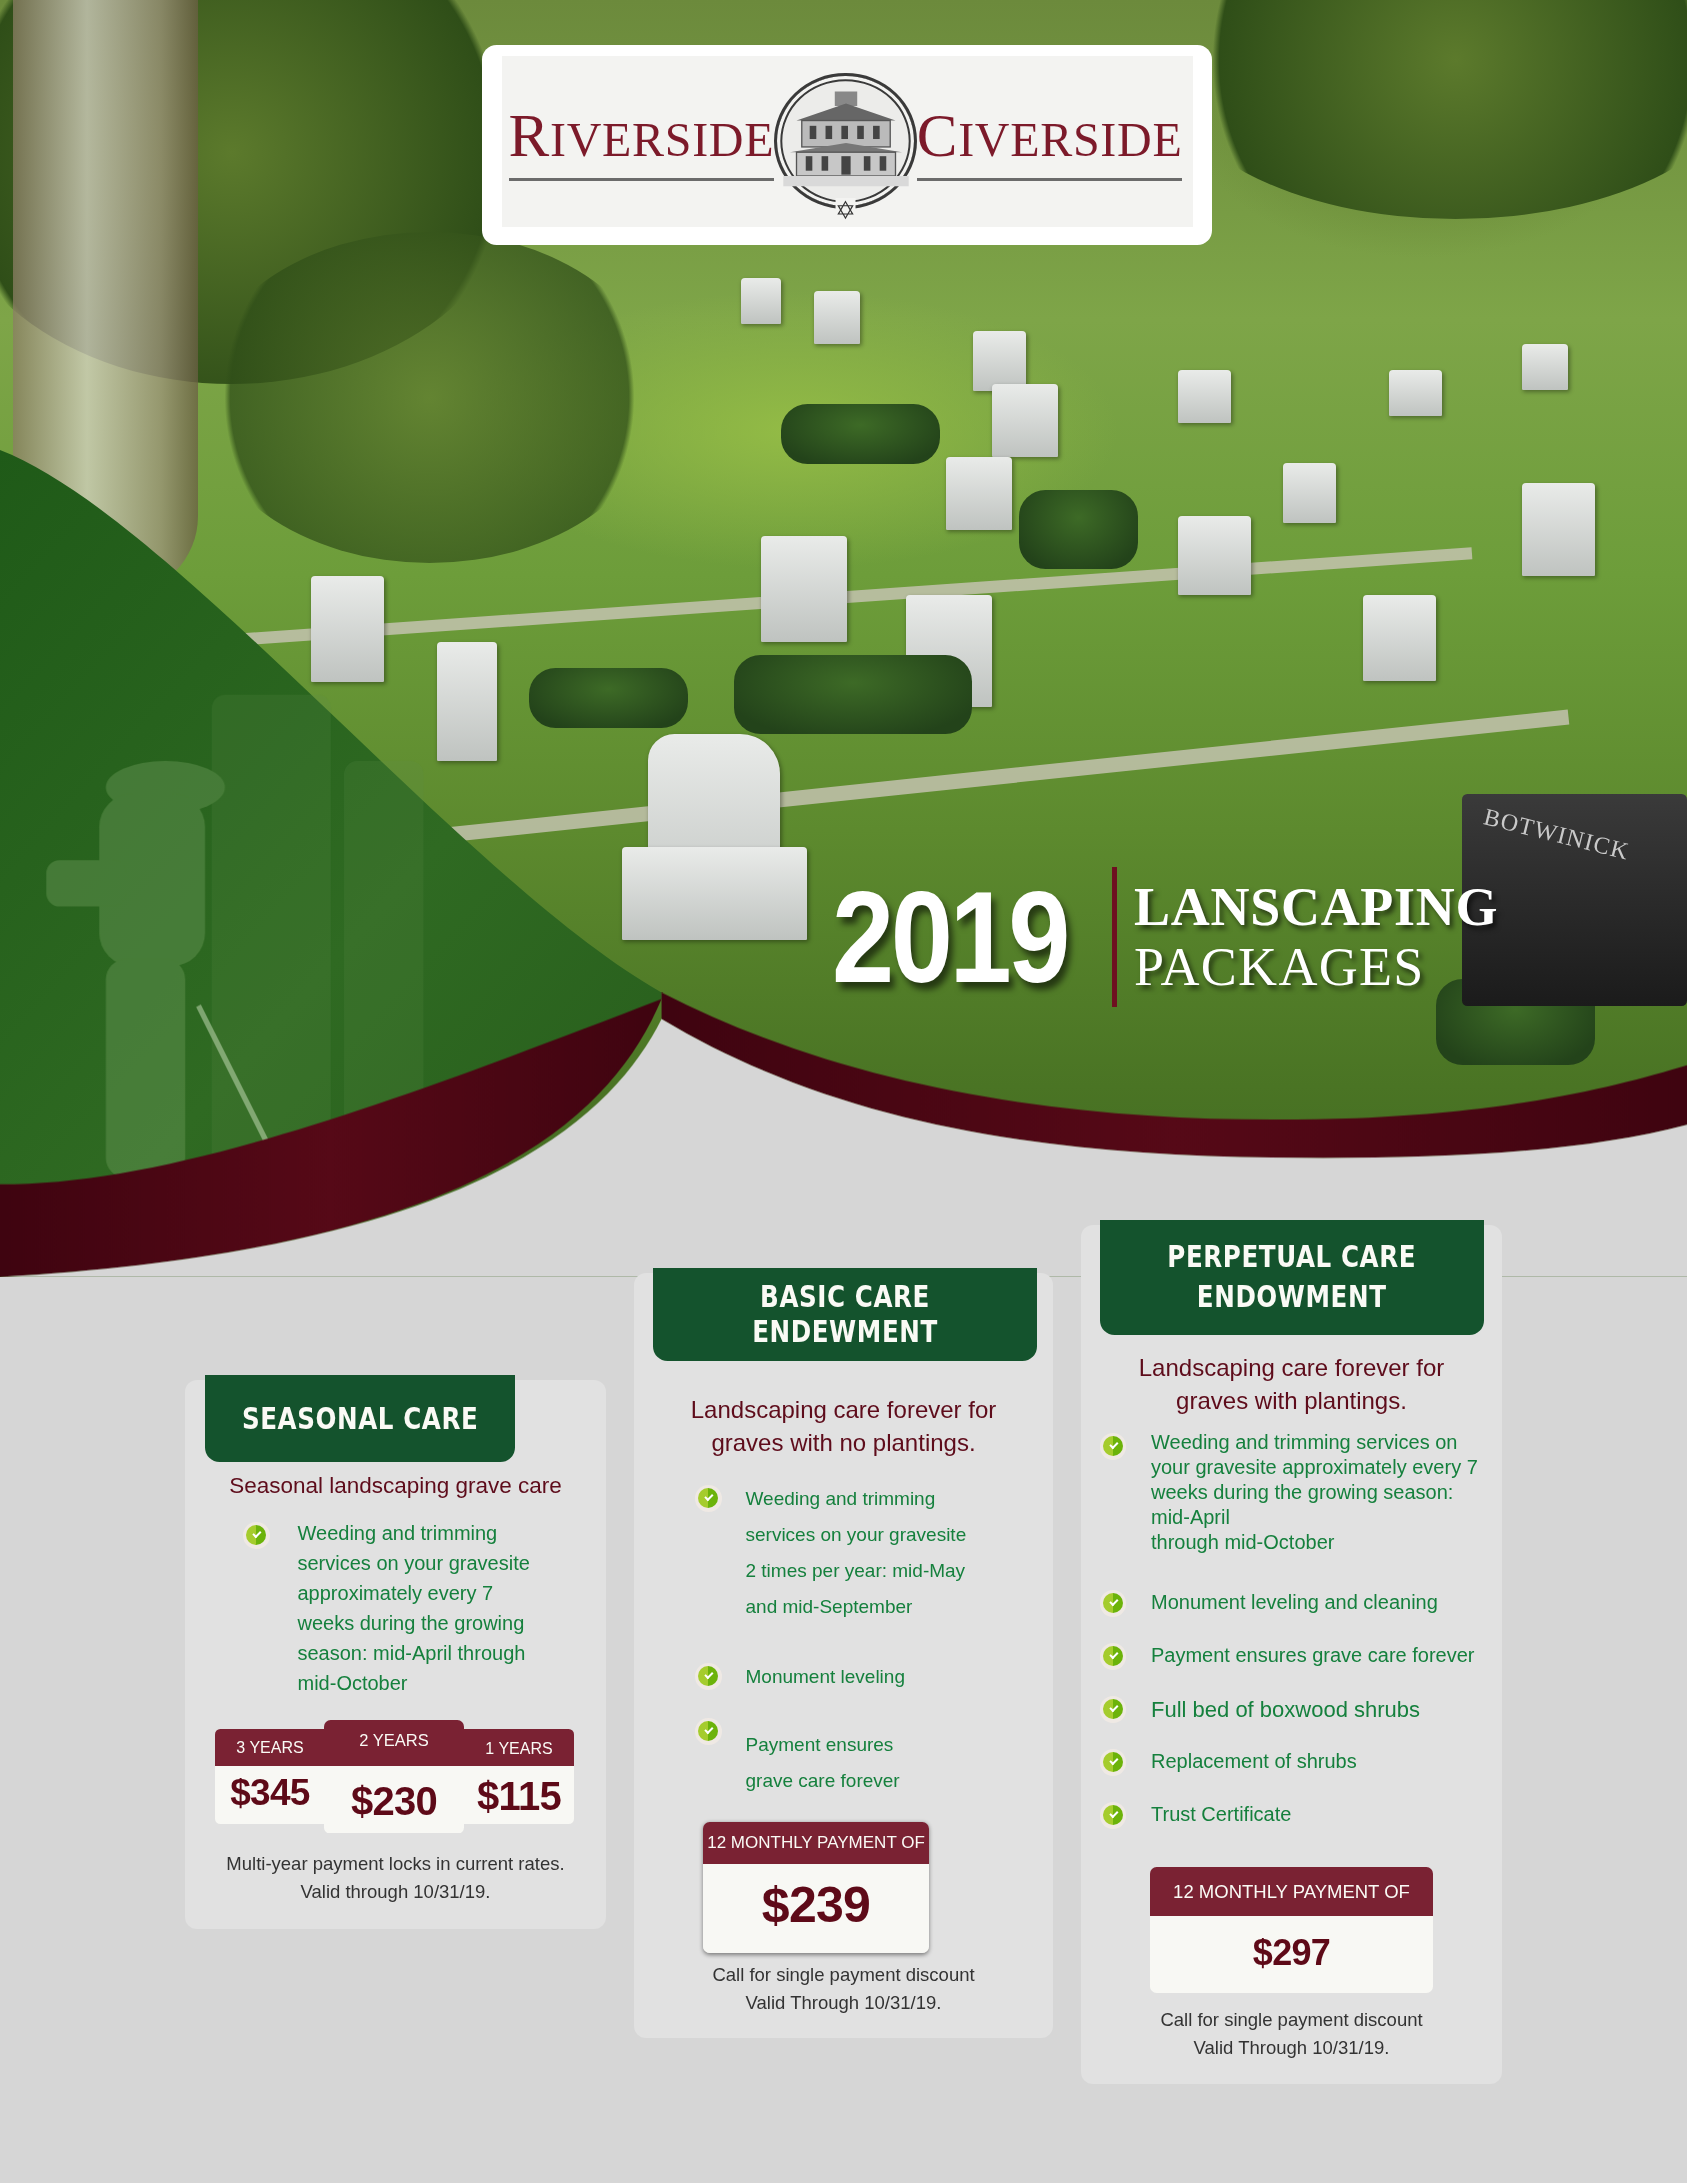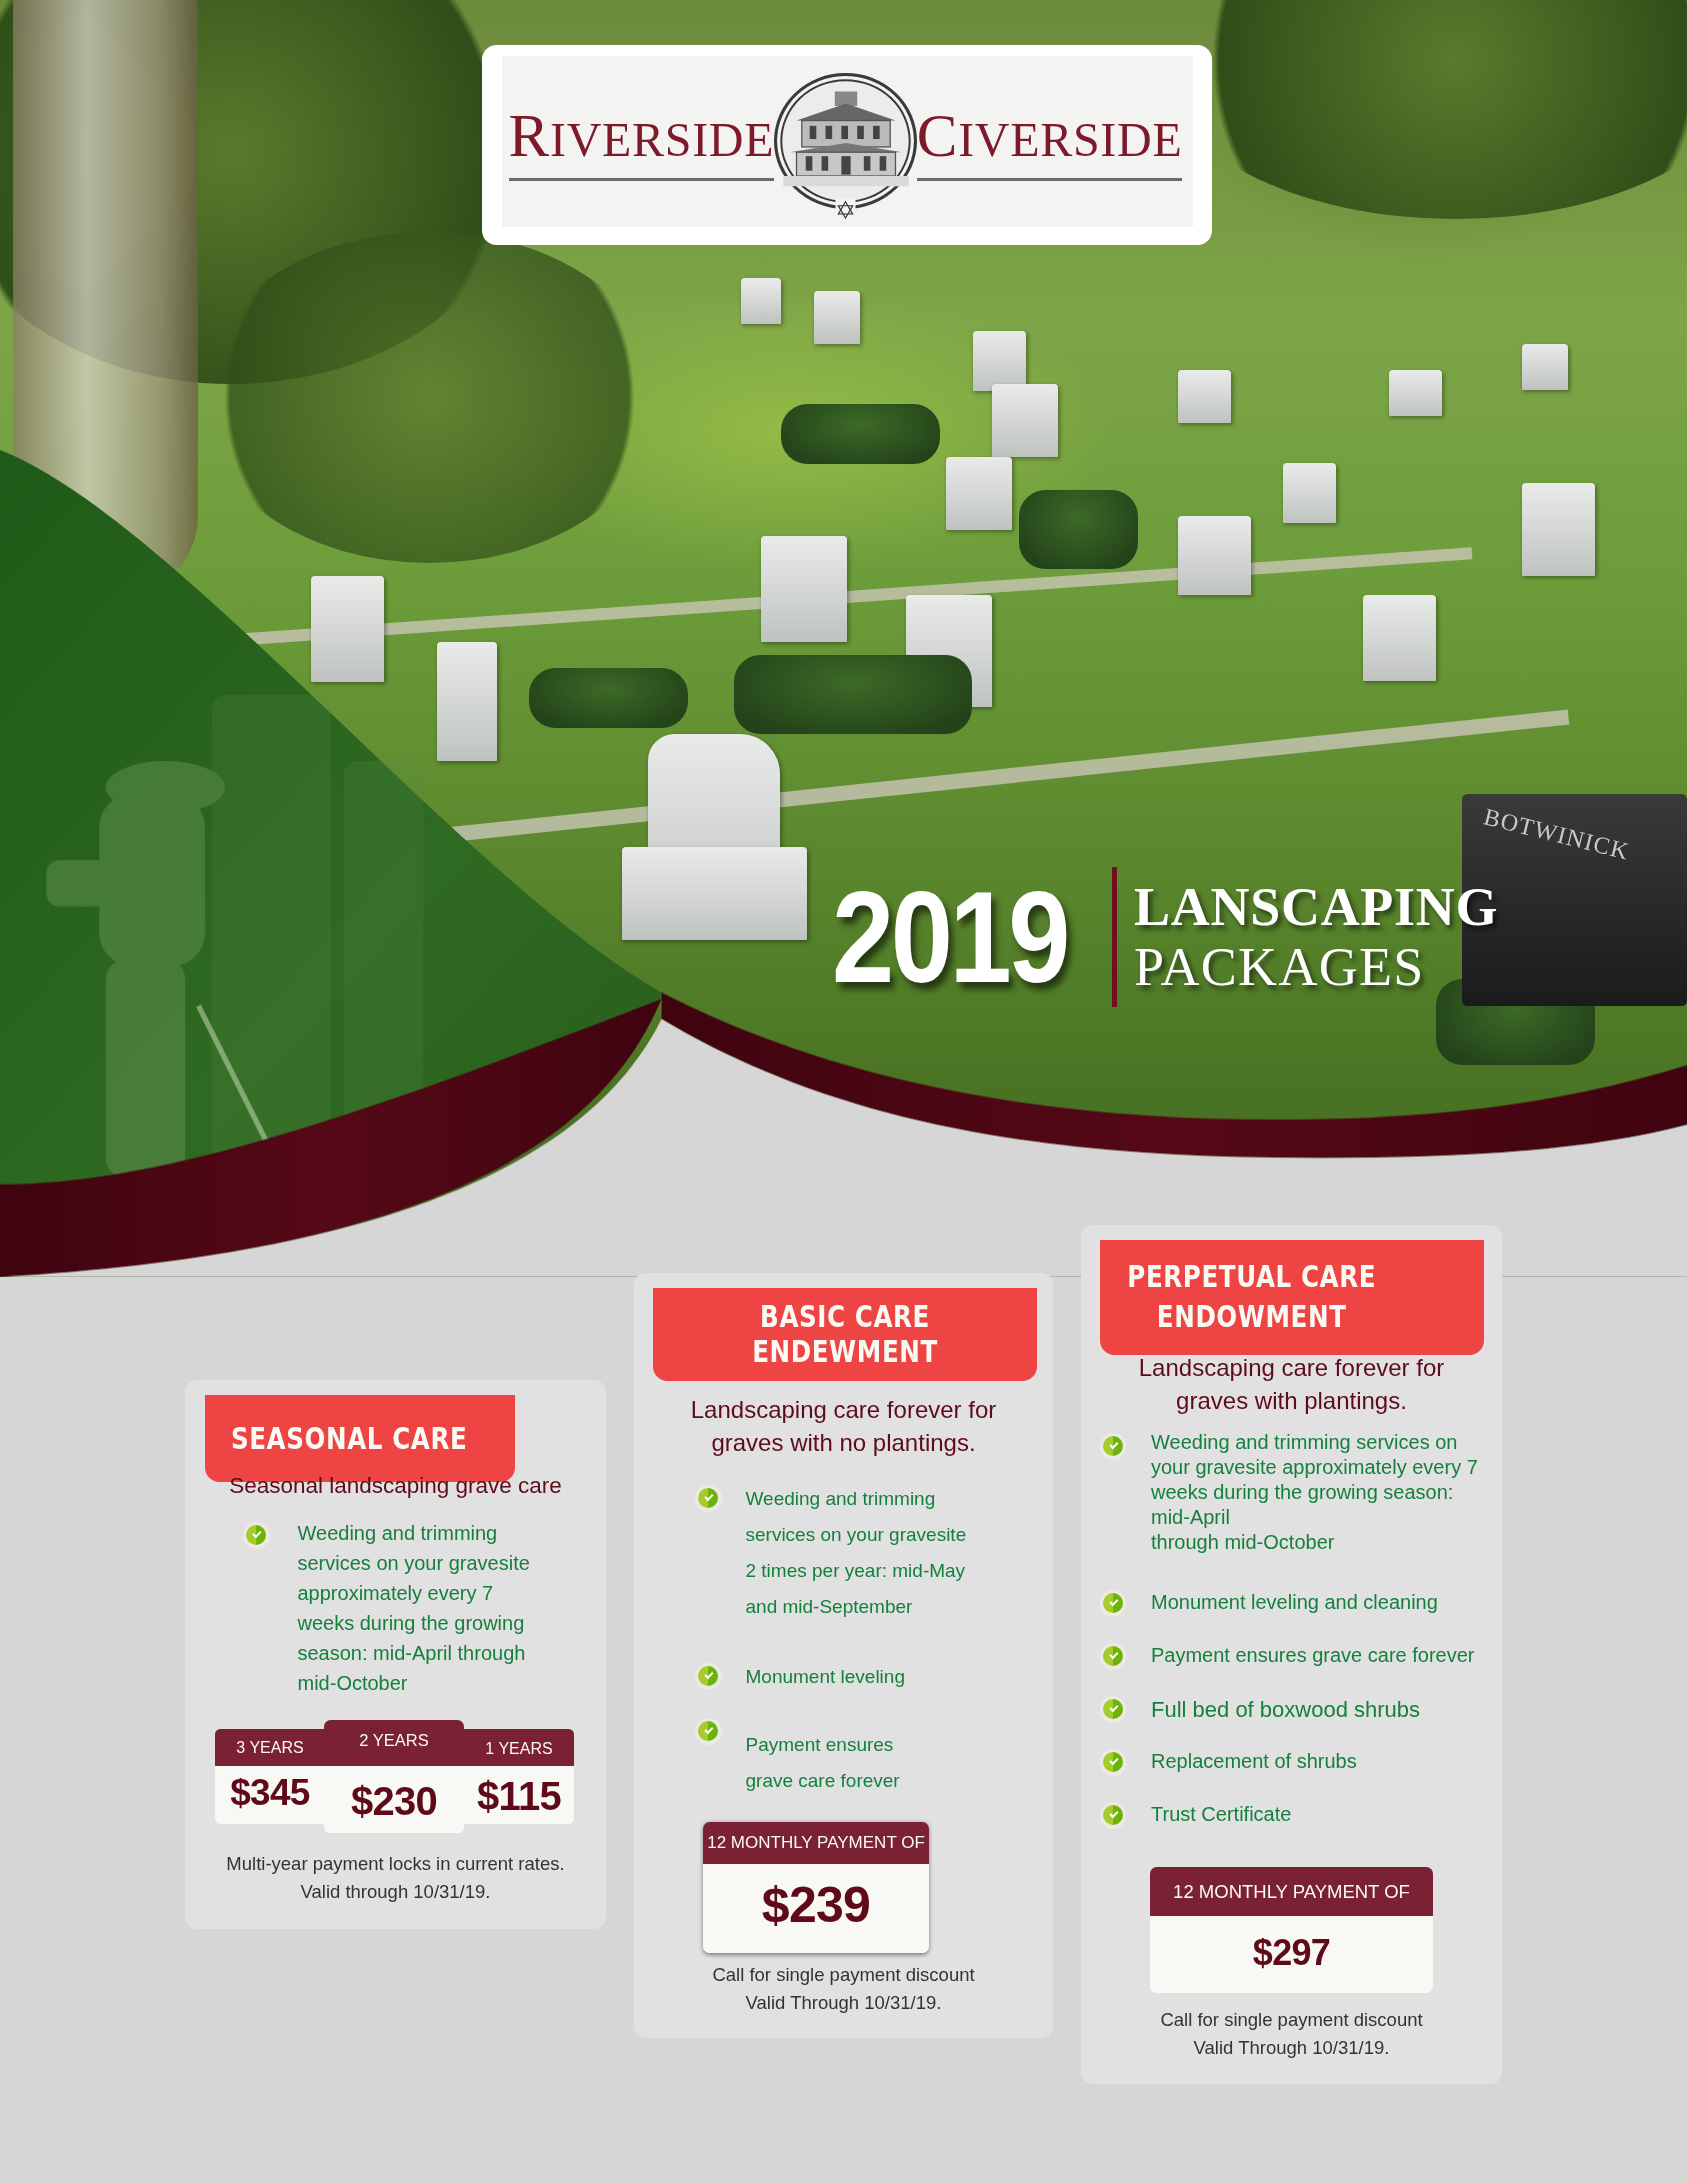--- a/index.html
+++ b/index.html
@@ -42,21 +42,21 @@
   .green-panel { position: absolute; left: 0; top: 0; width: 1687px; height: 1277px; }
   .title-wrap { position: absolute; left: 832px; top: 867px; display: flex; align-items: center; }
   .title-year { font-family: "Liberation Sans", sans-serif; font-weight: bold; color: #fff; font-size: 130px; line-height: 1; letter-spacing: -4px; transform: scaleX(.86); transform-origin: left center; text-shadow: 5.3px 6.6px 6.6px rgba(0,0,0,.55); margin-right: -6.6px; }
   .title-divider { width: 5.3px; height: 140px; background: #6e1020; margin: 0 17px 0 13.2px; }
   .title-lines { display: flex; flex-direction: column; }
   .title-l1 { font-family: "Liberation Serif", serif; font-weight: bold; color: #fff; font-size: 54px; line-height: 1; letter-spacing: 0.7px; text-shadow: 3.3px 4px 5.3px rgba(0,0,0,.55); }
   .title-l2 { font-family: "Liberation Serif", serif; color: #fff; font-size: 54px; line-height: 1; margin-top: 6.6px; letter-spacing: 1.3px; text-shadow: 3.3px 4px 5.3px rgba(0,0,0,.55); }
 
   
   .card { position: absolute; background: #e1e1e1; border-radius: 12px; }
-  .card-head { position: absolute; background: #ef4444; border-radius: 0 0 14.6px 14.6px; color: #fafaf5; font-family: "DejaVu Sans", sans-serif; font-weight: bold; text-align: center; display: flex; align-items: center; justify-content: flex-start; letter-spacing: 0.7px; margin-top: 20px; }
+  .card-head { position: absolute; background: #14532d; border-radius: 0 0 14.6px 14.6px; color: #fafaf5; font-family: "DejaVu Sans", sans-serif; font-weight: bold; text-align: center; display: flex; align-items: center; justify-content: center; letter-spacing: 0.7px; }
   .card-head span { display: block; transform: scaleX(.82); }
   .subtitle { position: absolute; color: #5e0c1b; font-family: "Liberation Sans", sans-serif; text-align: center; font-size: 22.5px; line-height: 32px; }
   .feat { position: absolute; display: flex; align-items: flex-start; }
   .check { width: 26.5px; height: 26.5px; border-radius: 50%; background: #efe9e4; position: relative; flex: 0 0 26.5px; }
   .check::before { content: ""; position: absolute; left: 3.3px; top: 3.3px; width: 20px; height: 20px; border-radius: 50%; background: linear-gradient(90deg, #a5cc2d 50%, #6cb30a 50%); }
   .check::after { content: ""; position: absolute; left: 10px; top: 9.3px; width: 6px; height: 3.3px; border-left: 2px solid #fff; border-bottom: 2px solid #fff; transform: rotate(-45deg); }
   .feat-text { color: #15803d; font-size: 20px; font-family: Liberation Sans, sans-serif; }
 
   .price-box { position: absolute; border-radius: 6.6px; overflow: hidden; }
   .price-box .ph { background: #7a2233; color: #fafaf5; text-align: center; font-family: "Liberation Sans", sans-serif; }

